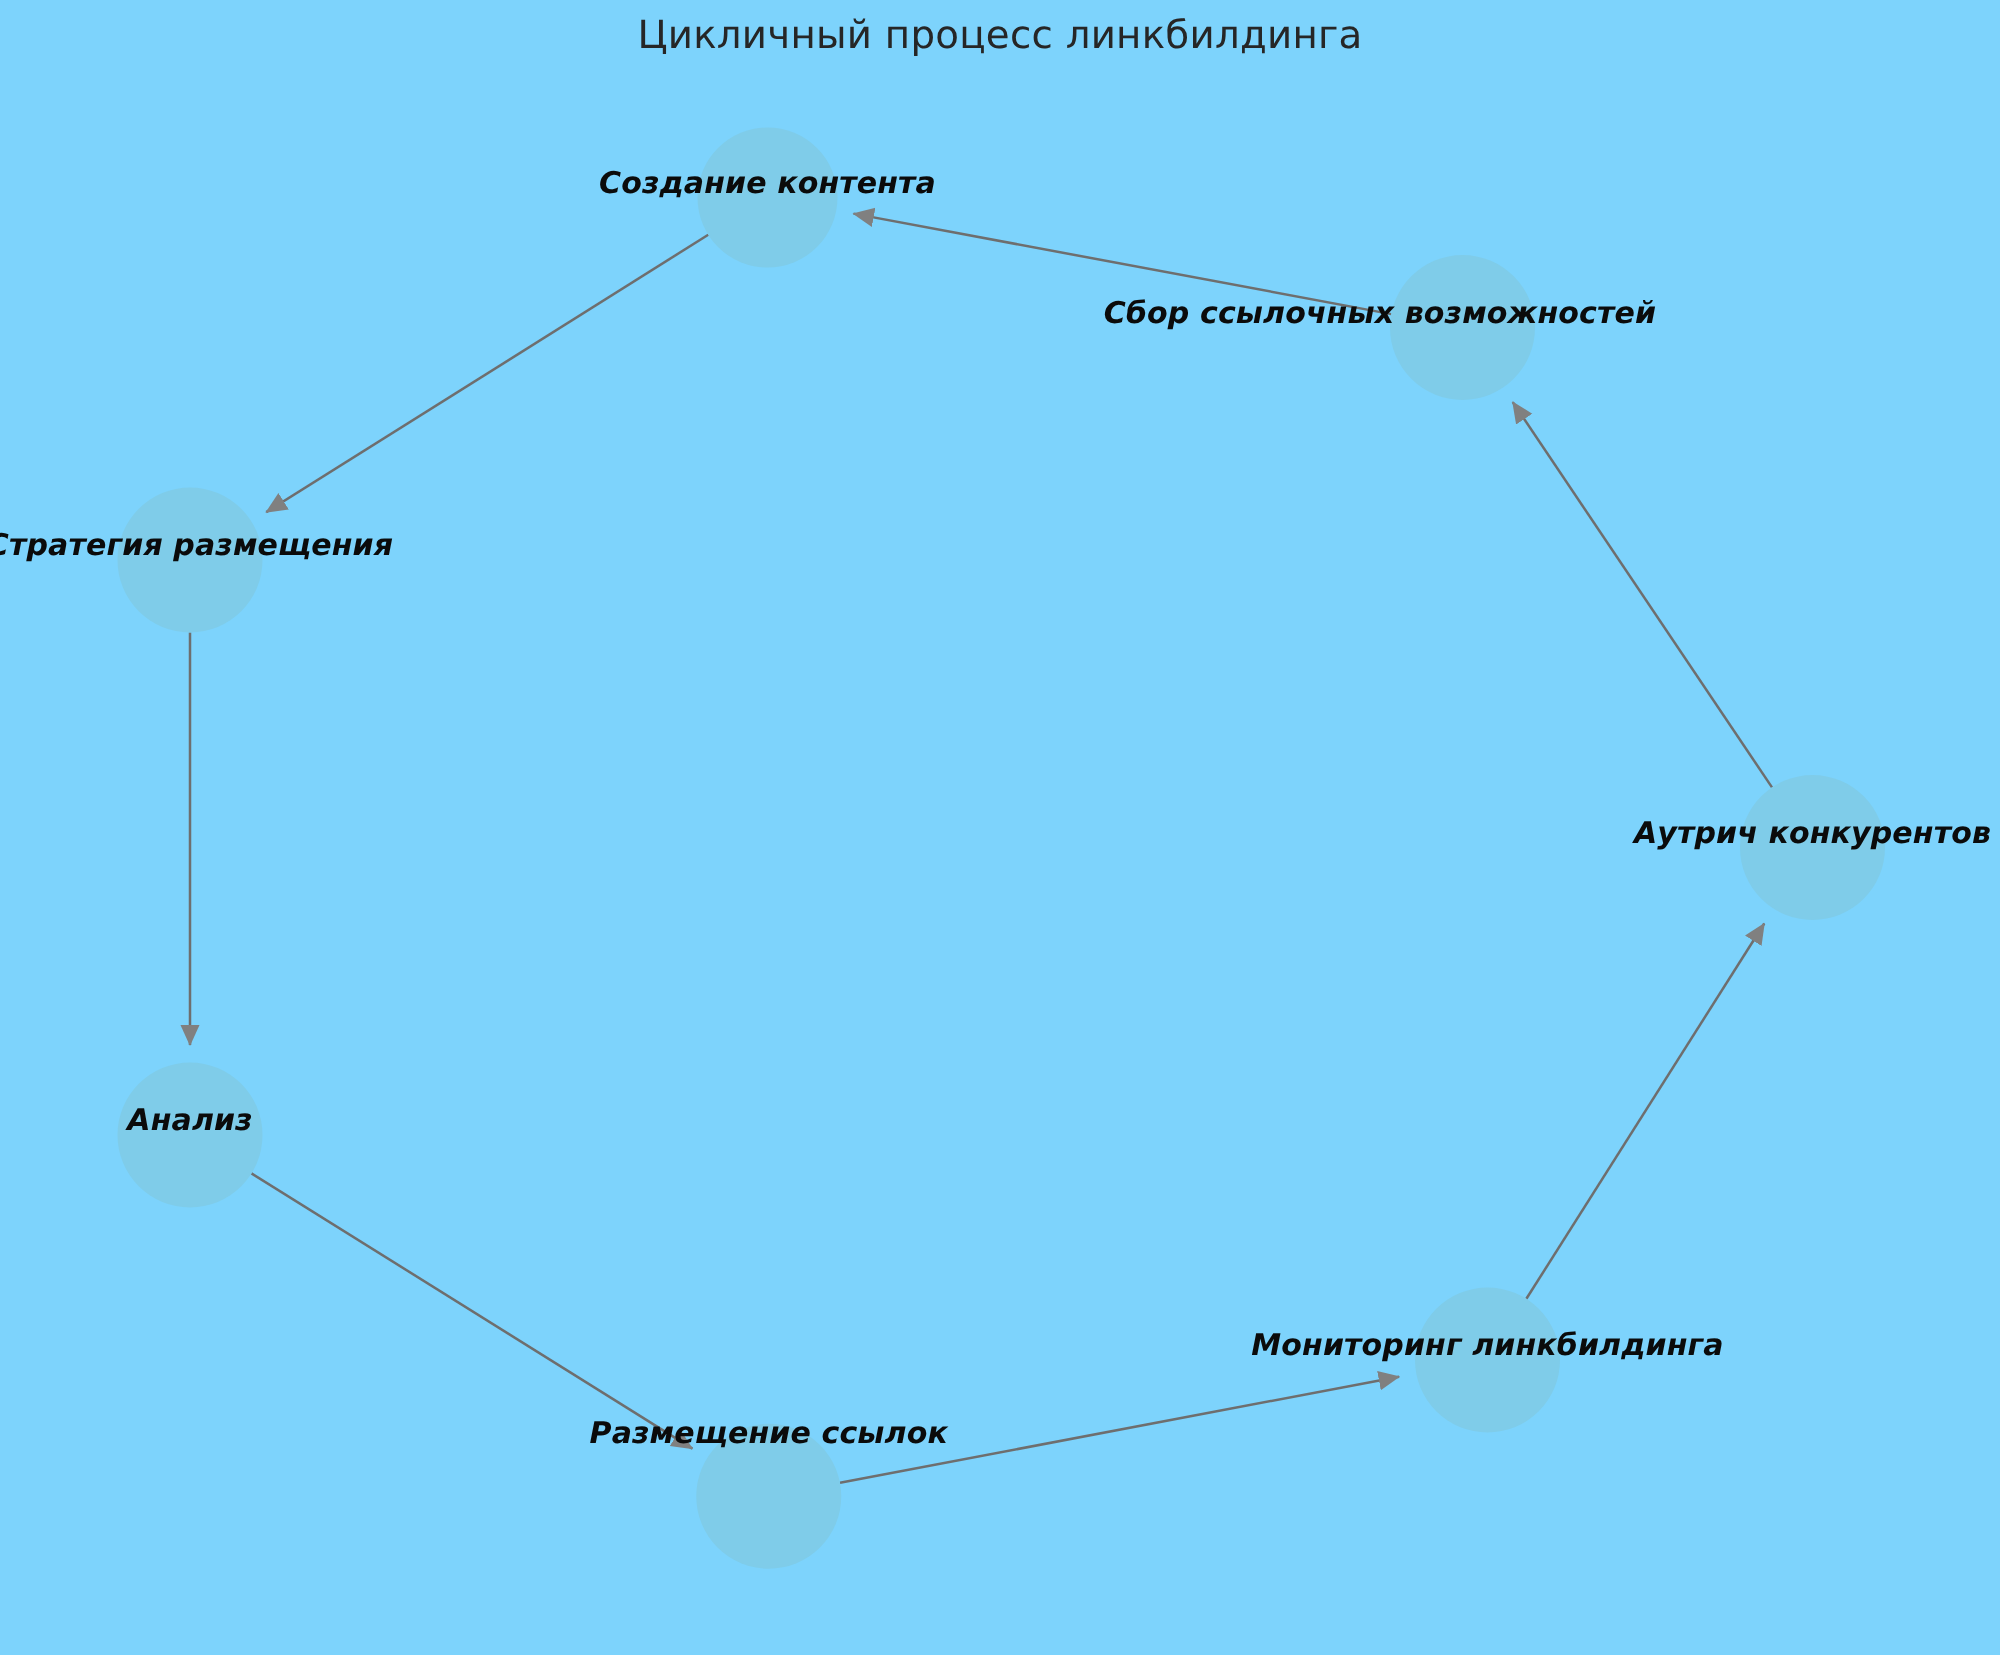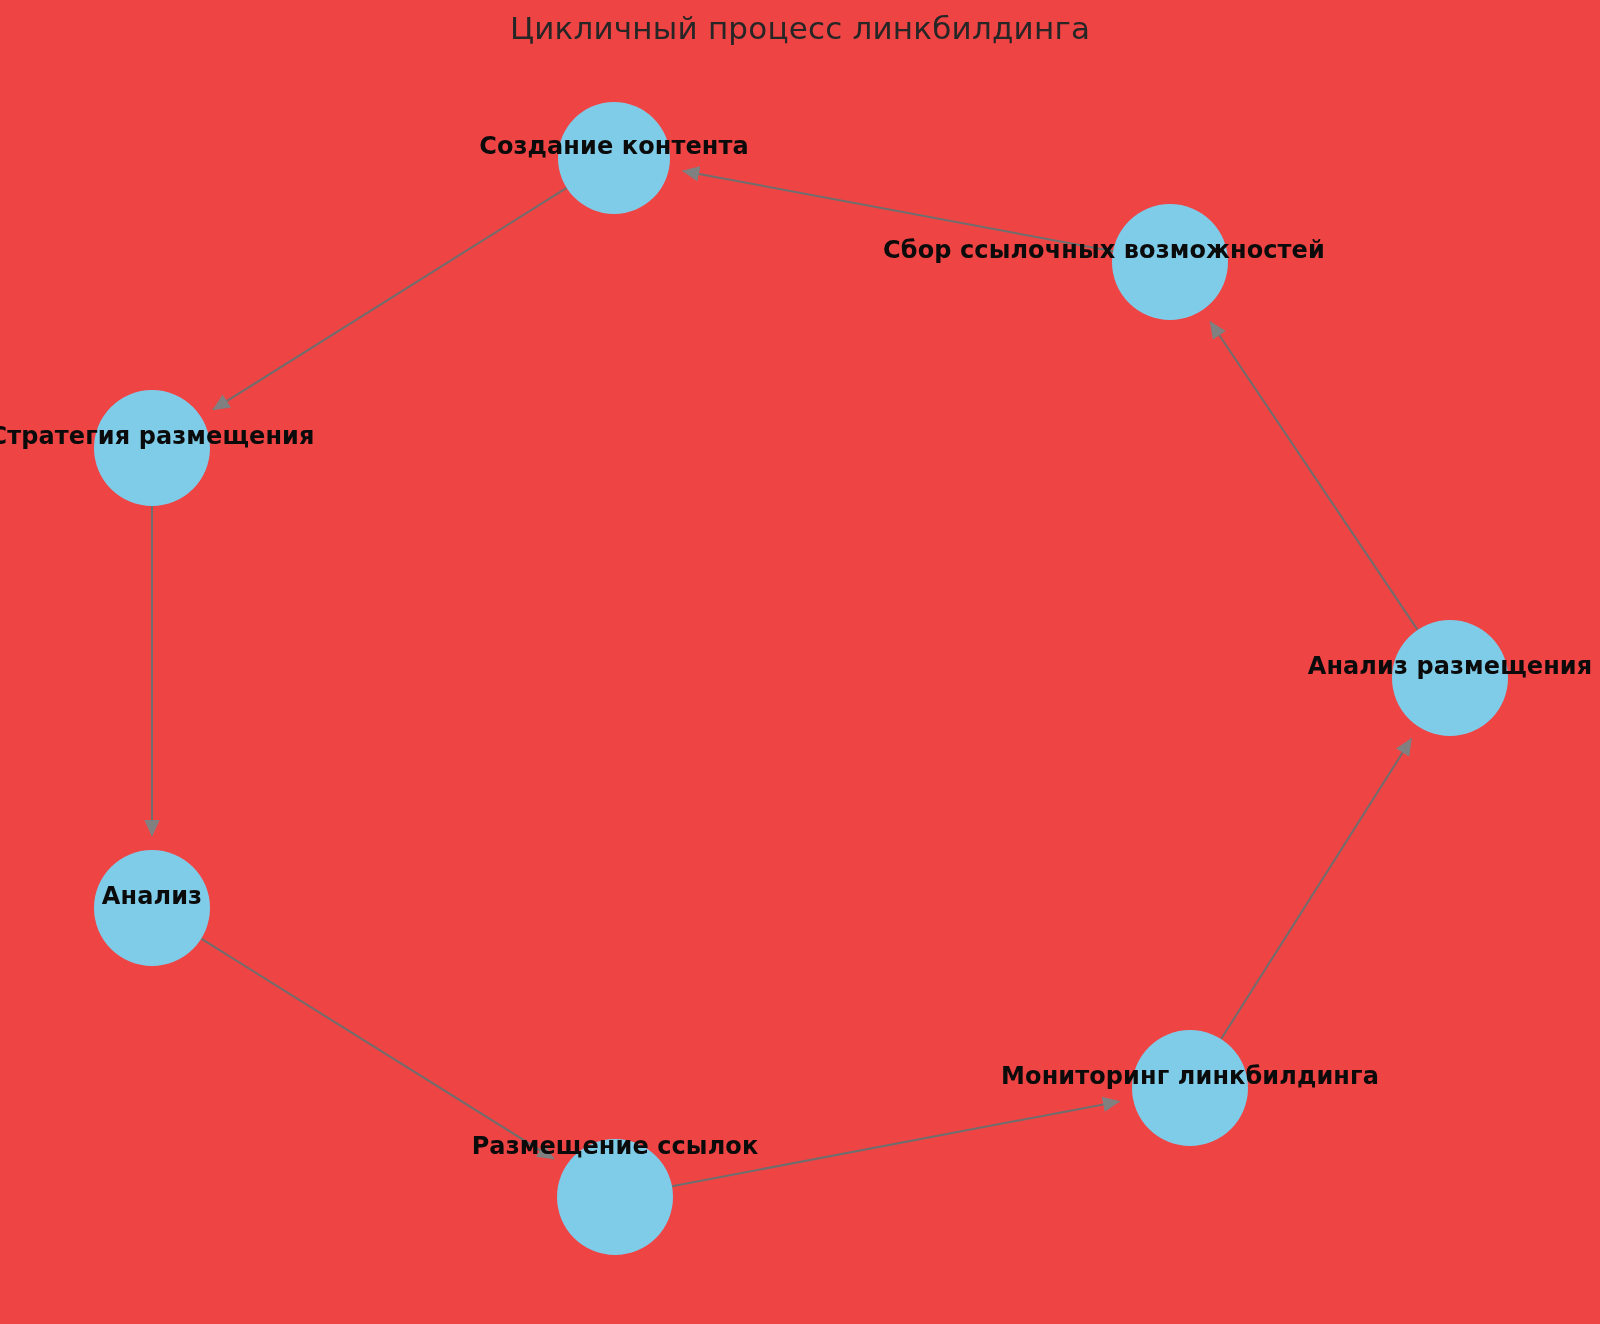--- a/index.html
+++ b/index.html
@@ -7,21 +7,21 @@
     padding: 0;
     background: #ffffff;
   }
   body {
     font-family: "DejaVu Sans", sans-serif;
   }
   #canvas {
     position: relative;
     width: 1600px;
     height: 1324px;
-    background: #ef4444;
+    background: #7dd3fc;
     overflow: hidden;
   }
   #diagram-title {
     position: absolute;
     top: 10px;
     left: 0;
     width: 1600px;
     text-align: center;
     font-family: "DejaVu Sans", sans-serif;
     font-size: 31px;
@@ -45,20 +45,21 @@
   .node-label {
     position: absolute;
     font-family: "DejaVu Sans", sans-serif;
     font-size: 24px;
     font-weight: bold;
     color: #0b0b0b;
     white-space: nowrap;
     text-align: center;
     transform: translate(-50%, -50%);
     letter-spacing: 0.1px;
+    font-style: italic;
   }
 </style>
 </head>
 <body>
 
 <div id="canvas">
 
   <div id="diagram-title">Цикличный процесс линкбилдинга</div>
 
   <svg id="graph-svg" viewBox="0 0 1600 1324" xmlns="http://www.w3.org/2000/svg">
@@ -77,21 +78,21 @@
         <line x1="1113.0" y1="251.3" x2="682.8" y2="170.9" stroke="#6e6e6e" stroke-width="2" marker-end="url(#arrowhead)"></line>
       </g>
   </svg>
 
   <div id="nodes-layer">
       <div class="node-circle" style="left: 558px; top: 102px; width: 112px; height: 112px; background: rgb(127, 204, 233);"></div>
       <div class="node-label" style="left: 614px; top: 146px; color: rgb(11, 11, 11);">Создание контента</div>
       <div class="node-circle" style="left: 1112px; top: 204px; width: 116px; height: 116px; background: rgb(127, 204, 233);"></div>
       <div class="node-label" style="left: 1104px; top: 250px; color: rgb(11, 11, 11);">Сбор ссылочных возможностей</div>
       <div class="node-circle" style="left: 1392px; top: 620px; width: 116px; height: 116px; background: rgb(127, 204, 233);"></div>
-      <div class="node-label" style="left: 1450px; top: 666px; color: rgb(11, 11, 11);">Анализ размещения</div>
+      <div class="node-label" style="left: 1450px; top: 666px; color: rgb(11, 11, 11);">Аутрич конкурентов</div>
       <div class="node-circle" style="left: 1132px; top: 1030px; width: 116px; height: 116px; background: rgb(127, 204, 233);"></div>
       <div class="node-label" style="left: 1190px; top: 1076px; color: rgb(11, 11, 11);">Мониторинг линкбилдинга</div>
       <div class="node-circle" style="left: 557px; top: 1139px; width: 116px; height: 116px; background: rgb(127, 204, 233);"></div>
       <div class="node-label" style="left: 615px; top: 1146px; color: rgb(11, 11, 11);">Размещение ссылок</div>
       <div class="node-circle" style="left: 94px; top: 850px; width: 116px; height: 116px; background: rgb(127, 204, 233);"></div>
       <div class="node-label" style="left: 152px; top: 896px; color: rgb(11, 11, 11);">Анализ</div>
       <div class="node-circle" style="left: 94px; top: 390px; width: 116px; height: 116px; background: rgb(127, 204, 233);"></div>
       <div class="node-label" style="left: 152px; top: 436px; color: rgb(11, 11, 11);">Стратегия размещения</div>
     </div>
 

